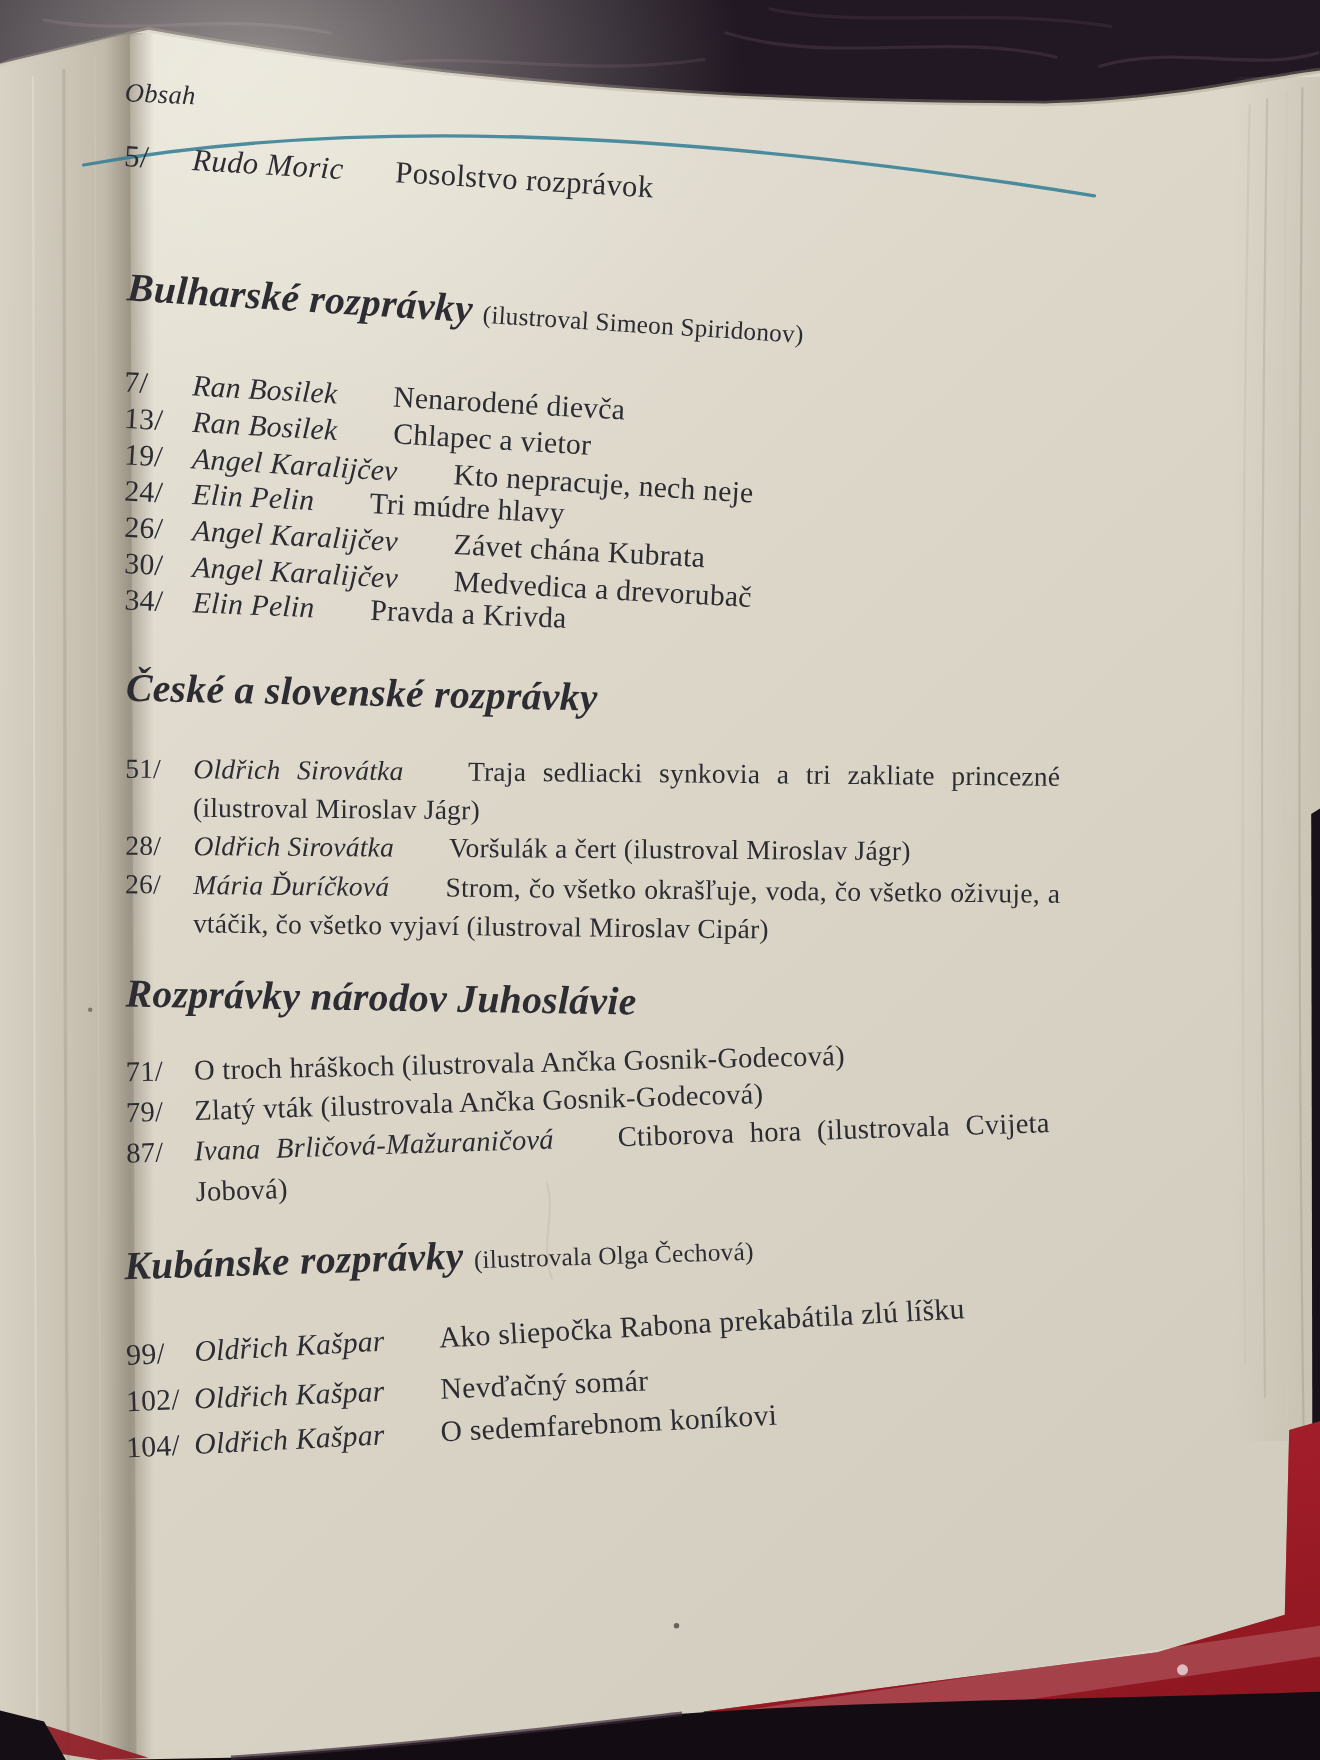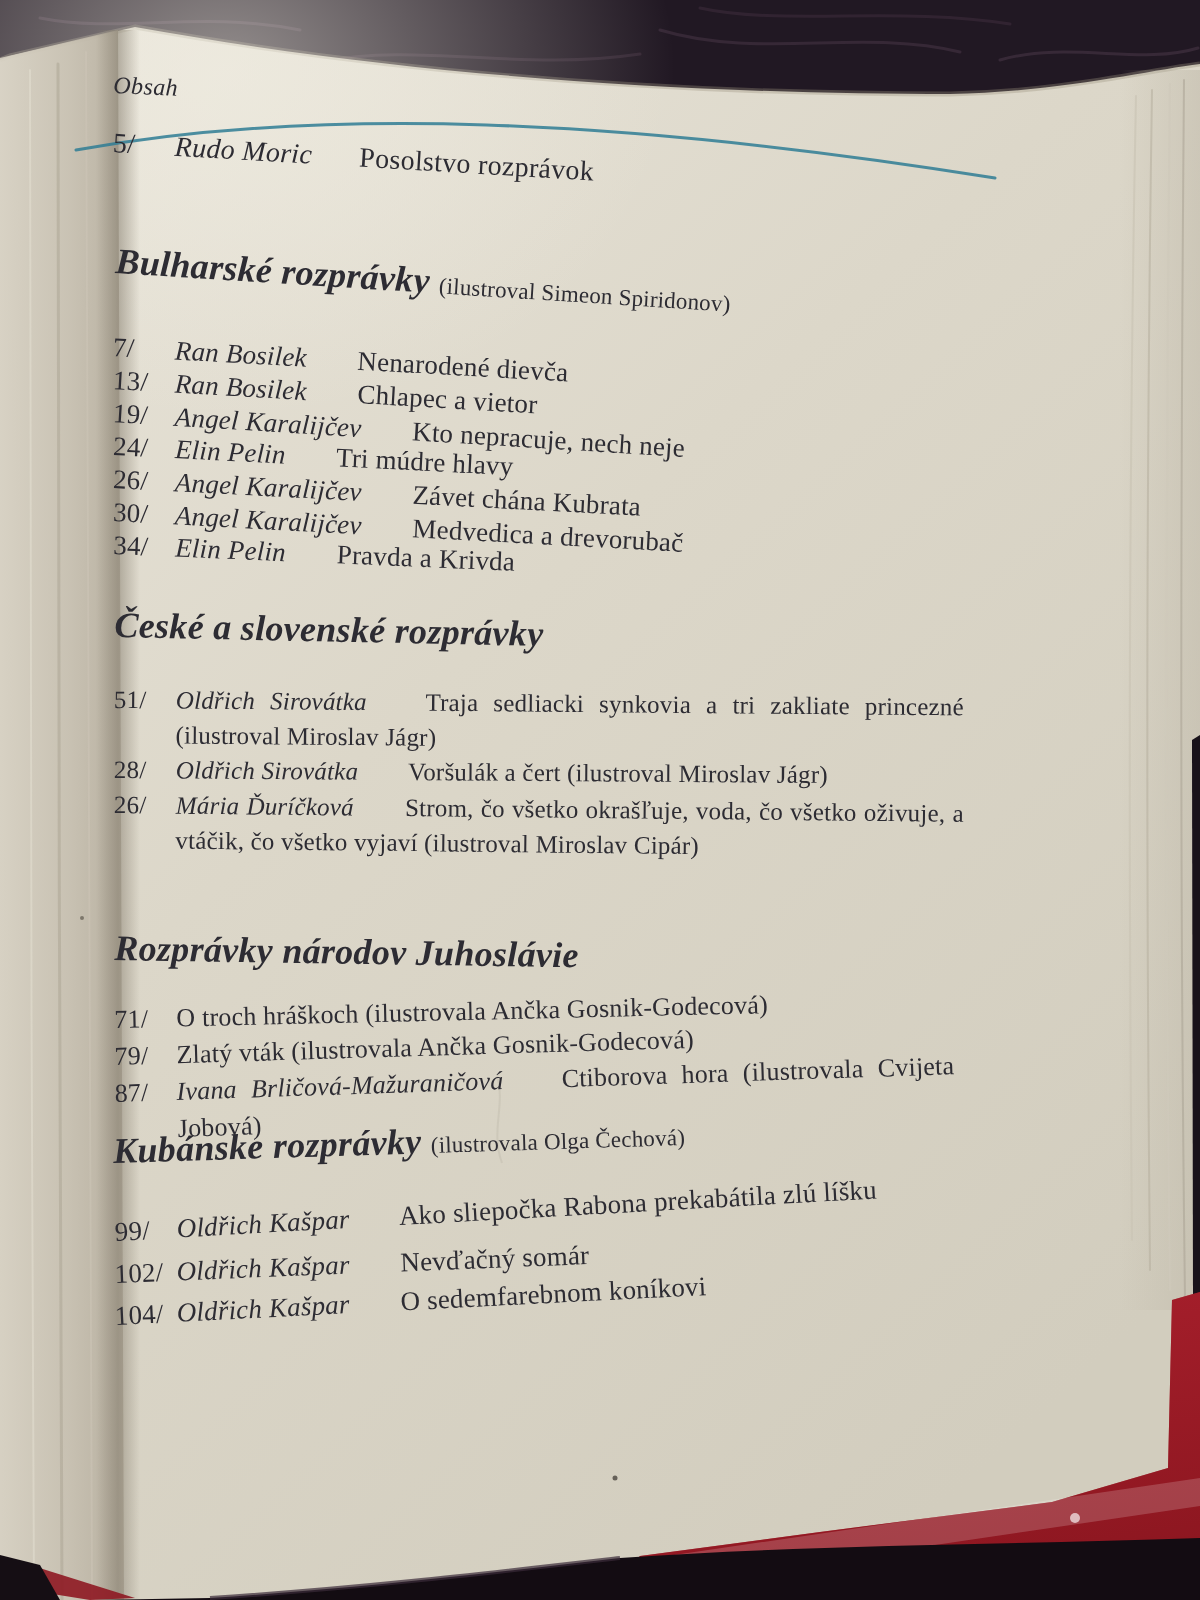--- a/index.html
+++ b/index.html
@@ -45,21 +45,21 @@
   .sec-0 .entry:nth-child(5){transform:rotate(3.0deg);}
   .sec-0 .entry:nth-child(6){transform:rotate(3.1deg);}
   .sec-0 .entry:nth-child(7){transform:rotate(2.4deg);}
   .sec-1{top:572px;width:850px;}
   .sec-1 .heading{transform:rotate(1.2deg);}
   .sec-1 .entries{margin-top:34px;}
   .sec-1 .entry{line-height:35px;font-size:25px;text-align:justify;}
   .sec-1 .entry:nth-child(1){transform:rotate(0.5deg);}
   .sec-1 .entry:nth-child(2){transform:rotate(0.4deg);}
   .sec-1 .entry:nth-child(3){transform:rotate(0.6deg);}
-  .sec-2{top:895px;width:840px;}
+  .sec-2{top:850px;width:840px;}
   .sec-2 .heading{transform:rotate(0.9deg);}
   .sec-2 .entries{margin-top:30px;}
   .sec-2 .entry{line-height:37px;font-size:26px;text-align:justify;}
   .sec-2 .entry:nth-child(1){transform:rotate(-1.3deg);}
   .sec-2 .entry:nth-child(2){transform:rotate(-1.7deg);}
   .sec-2 .entry:nth-child(3){transform:rotate(-1.9deg);}
   .sec-3{top:1098px;}
   .sec-3 .heading{transform:rotate(-1.8deg);}
   .sec-3 .entries{margin-top:38px;}
   .sec-3 .entry{line-height:30px;font-size:27px;margin-bottom:12px;}

